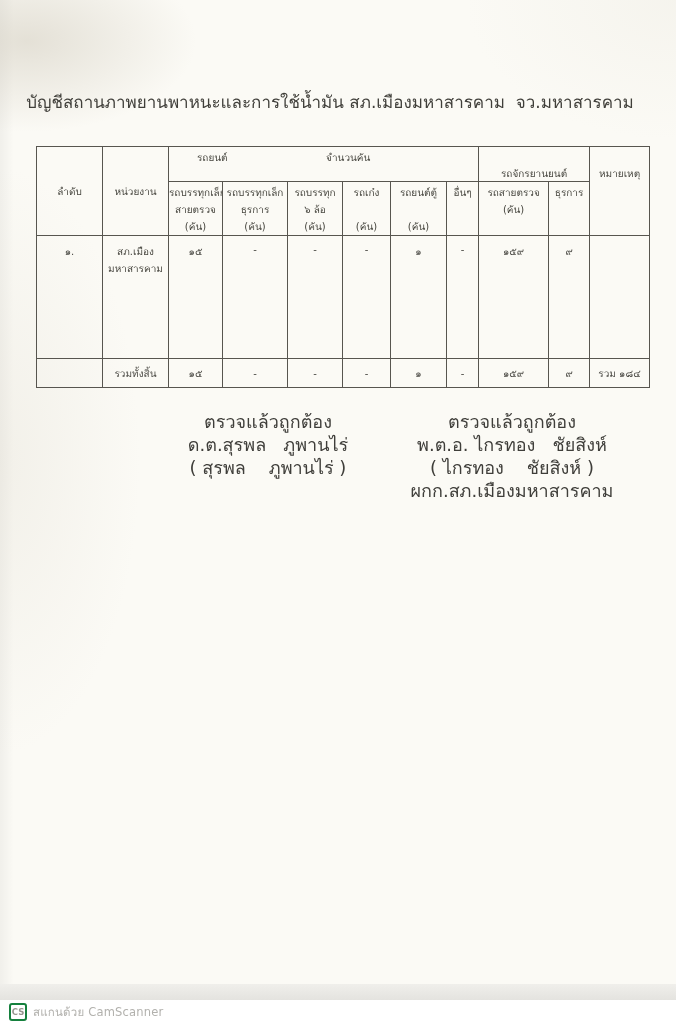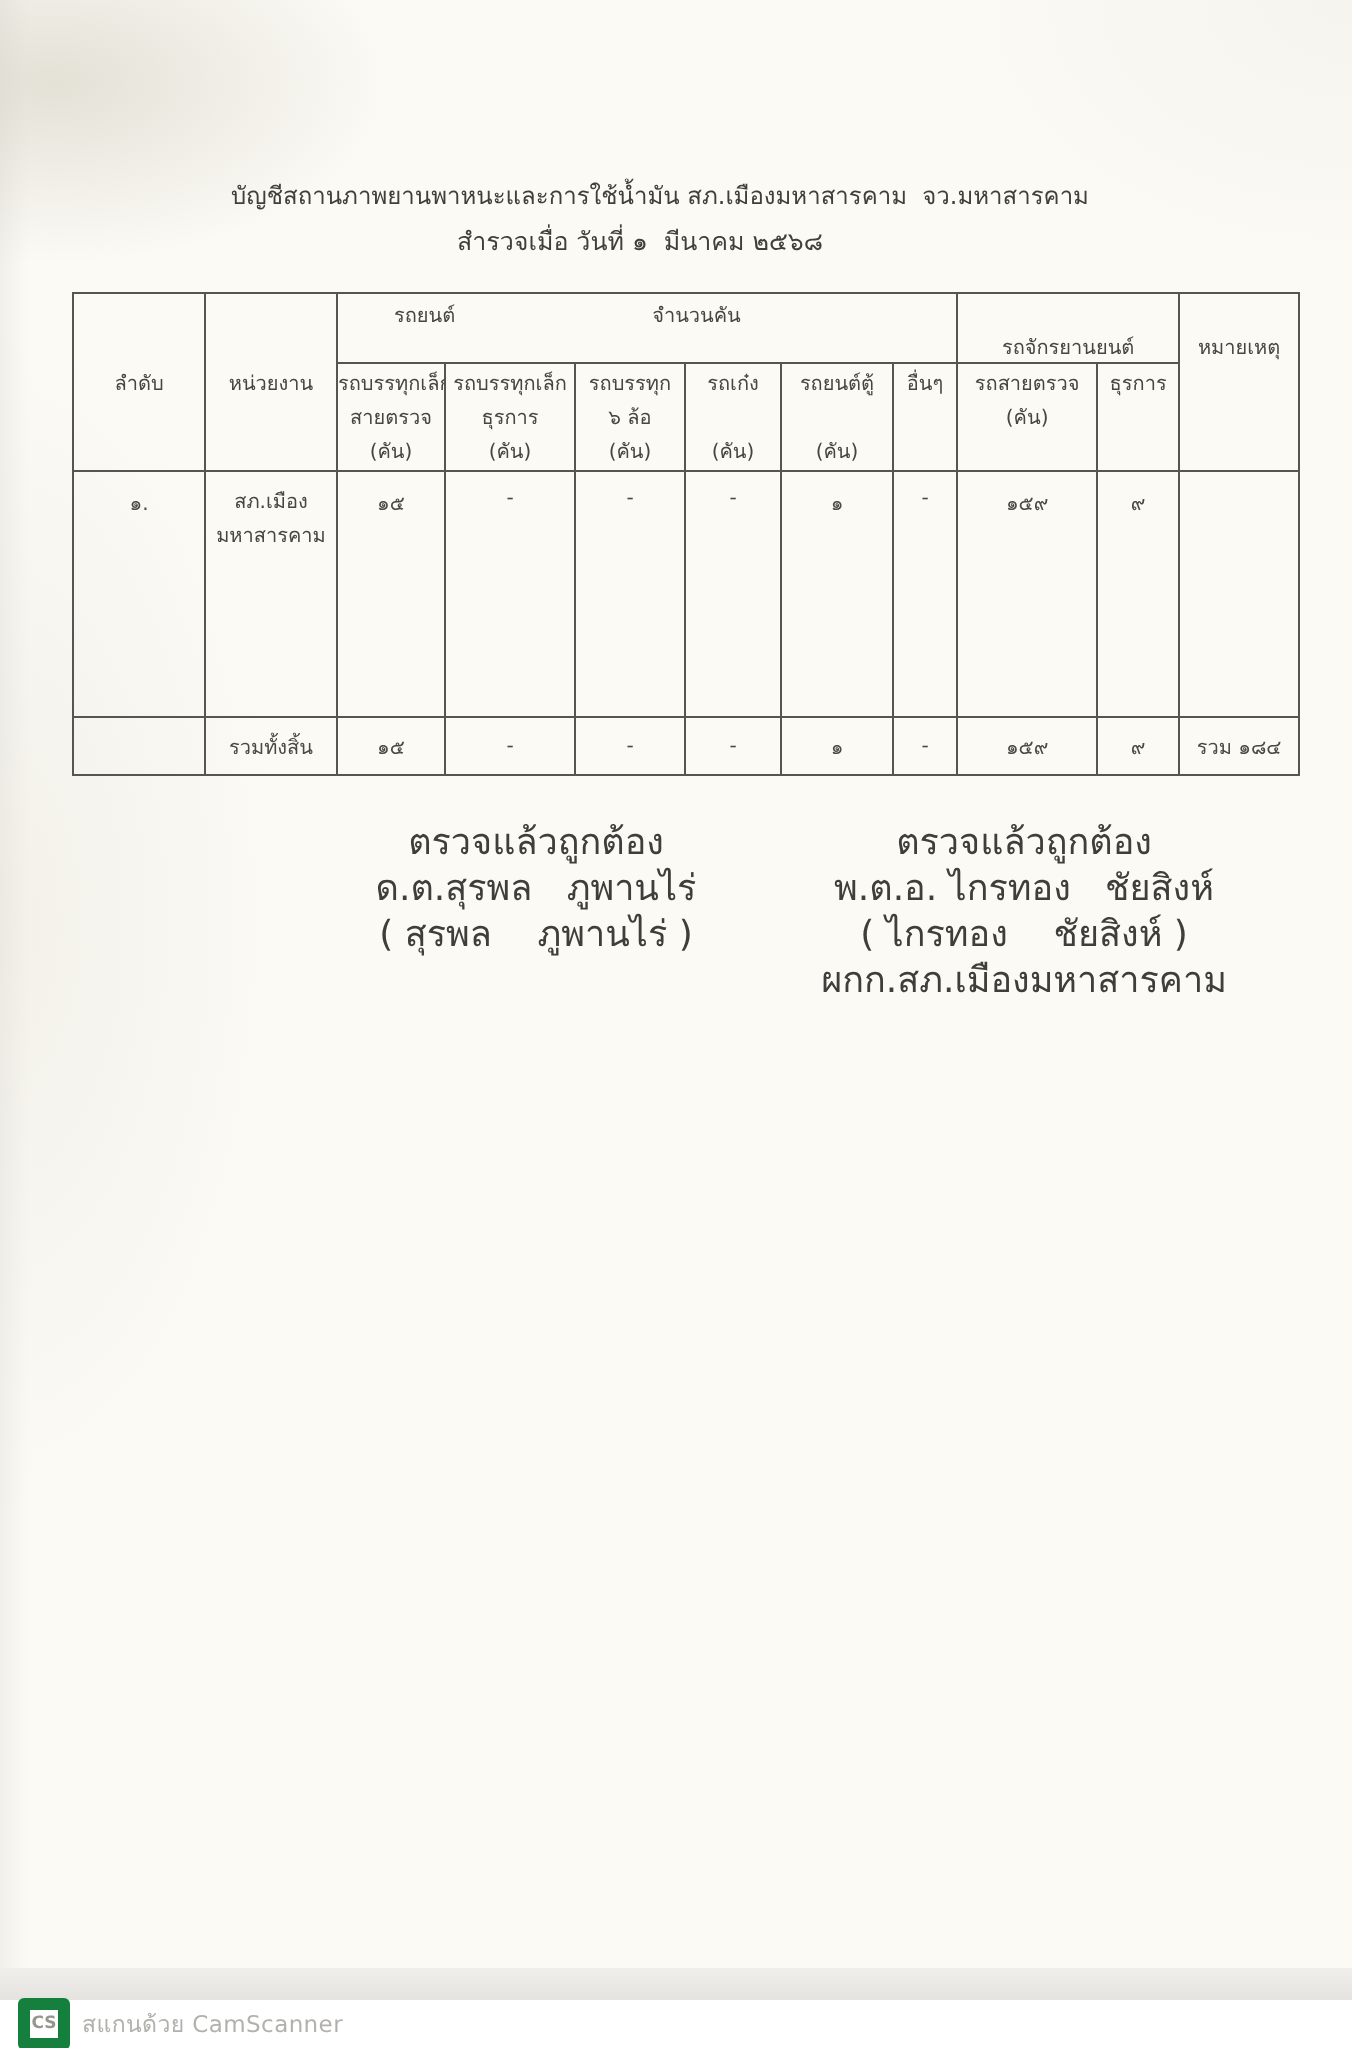--- a/index.html
+++ b/index.html
@@ -7,21 +7,21 @@
   .page{
     position:relative;width:676px;height:1024px;overflow:hidden;color:#3d3c38;
     background:
       radial-gradient(260px 140px at 4% 4%, rgba(205,199,184,0.50), transparent 65%),
       radial-gradient(200px 420px at 0% 45%, rgba(226,222,211,0.35), transparent 70%),
       radial-gradient(300px 200px at 100% 0%, rgba(240,238,230,0.5), transparent 70%),
       linear-gradient(90deg, rgba(0,0,0,0.045), rgba(0,0,0,0) 14px),
       #fbfaf5;
   }
   .title{position:absolute;top:88px;left:0;width:660px;text-align:center;
-         font-size:12px;white-space:pre;color:#403f3a;}
+         font-size:17px;white-space:pre;color:#403f3a;}
   .subtitle{position:absolute;top:111px;left:0;width:640px;text-align:center;
          font-size:12.5px;white-space:pre;color:#403f3a;}
 
   table.vtable{position:absolute;left:36px;top:146px;width:613px;
     border-collapse:collapse;table-layout:fixed;font-size:10px;color:#47463f;}
   .vtable td{border:1px solid #57554f;padding:0;overflow:hidden;}
   tr.r-group{height:22px;}
   tr.r-sub{height:54px;}
   tr.r-data{height:123px;}
   tr.r-total{height:29px;}
@@ -38,32 +38,31 @@
 
   .sig{position:absolute;top:410px;font-size:18px;color:#3f3e3a;text-align:center;}
   .sig div{line-height:23px;white-space:pre;}
   .sig-left{left:84px;width:368px;}
   .sig-right{left:392px;width:240px;}
 
   .scan-band{position:absolute;left:0;top:984px;width:676px;height:16px;
     background:linear-gradient(#f0efeb,#e4e3df);}
   .footer{position:absolute;left:0;top:1000px;width:676px;height:24px;background:#ffffff;
     display:flex;align-items:center;gap:6px;padding-left:9px;box-sizing:border-box;}
-  .cs-logo{width:14px;height:14px;border:6px solid #15803d;border-radius:3px;
+  .cs-logo{width:14px;height:14px;border:2px solid #15803d;border-radius:3px;
     color:#96958e;font-size:8.5px;font-weight:bold;display:flex;
     align-items:center;justify-content:center;flex:0 0 auto;}
   .footer-text{font-size:11.5px;color:#b2b1ad;letter-spacing:0.2px;}
 </style>
 </head>
 <body>
 
 <div class="page">
 
   <div class="title">บัญชีสถานภาพยานพาหนะและการใช้น้ำมัน สภ.เมืองมหาสารคาม  จว.มหาสารคาม</div>
-  <div class="subtitle">สำรวจเมื่อ วันที่ ๑  มีนาคม ๒๕๖๘</div>
 
   <table class="vtable">
     <colgroup>
       <col style="width:66px">
         <col style="width:66px">
         <col style="width:54px">
       <col style="width:65px">
         <col style="width:55px">
         <col style="width:48px">
       <col style="width:56px">

